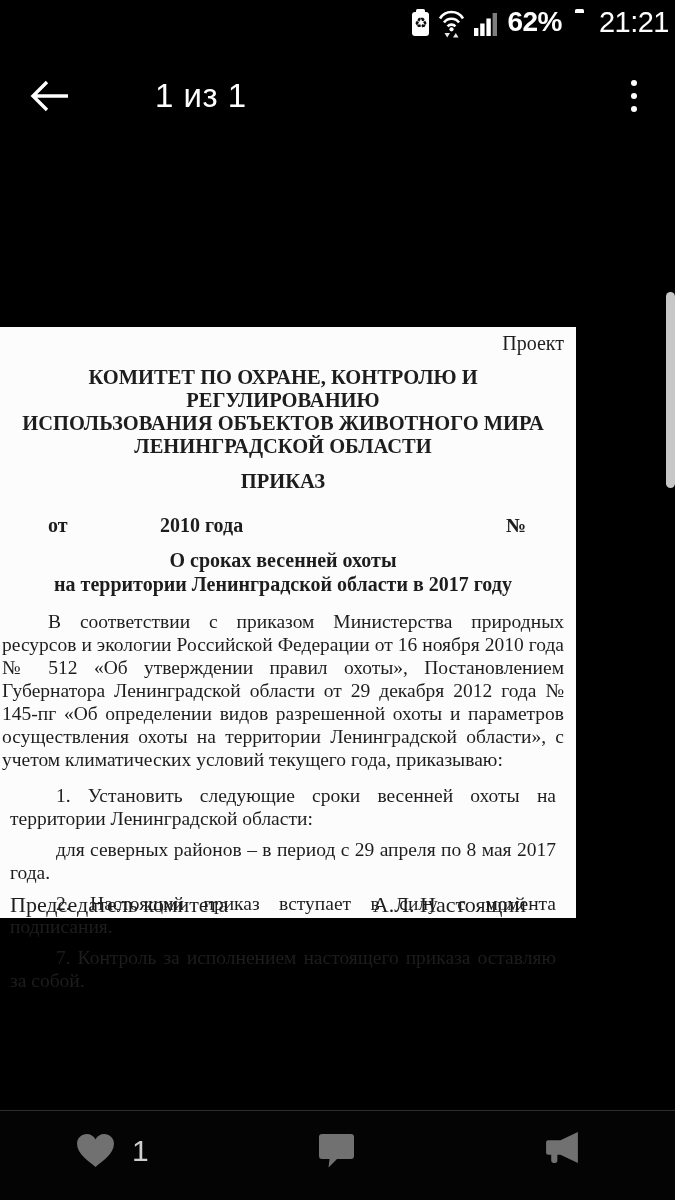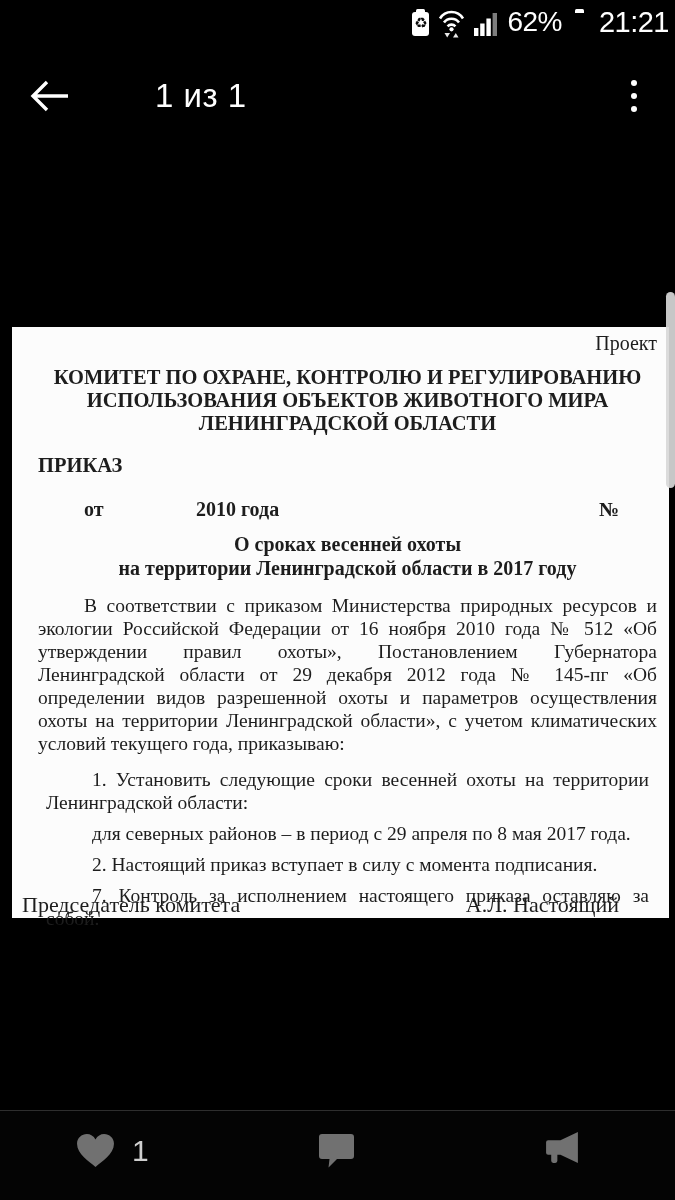--- a/index.html
+++ b/index.html
@@ -19,21 +19,21 @@
   }
   .psave-icon{
     position:relative;width:17px;height:24px;background:#fff;border-radius:3px;
     display:flex;align-items:center;justify-content:center;margin-top:3px;
   }
   .psave-icon::before{
     content:"";position:absolute;top:-3px;left:4px;width:9px;height:4px;
     background:#fff;border-radius:1.5px 1.5px 0 0;
   }
   .psave-glyph{color:#0a0a0a;font-size:15px;line-height:1;font-family:"DejaVu Sans",sans-serif;}
-  .pct{font-size:28px;font-weight:400;letter-spacing:-0.5px;}
+  .pct{font-size:28px;font-weight:700;letter-spacing:-0.5px;}
   .batt-icon{position:relative;width:17px;height:24px;margin-top:3px;}
   .batt-icon::before{
     content:"";position:absolute;top:-3px;left:4px;width:9px;height:4px;
     background:#fff;border-radius:1.5px 1.5px 0 0;
   }
   .batt-body{width:17px;height:24px;border-radius:2.5px;background:#4f4f4f;overflow:hidden;position:relative;}
   .batt-fill{position:absolute;bottom:0;left:0;right:0;height:66%;background:#fff;}
   .clock{font-size:29px;font-weight:400;letter-spacing:-0.5px;margin-left:2px;}
 
   
@@ -47,29 +47,29 @@
   .menu-btn i{width:6px;height:6px;border-radius:50%;background:#fff;}
 
   
   .scrollbar-thumb{
     position:absolute;right:0;top:292px;width:9px;height:196px;
     background:#d8d8d8;border-radius:5px;opacity:.92;z-index:5;
   }
 
   
   .page{
-    position:absolute;top:327px;left:12px;width:657px;height:591px;
+    position:absolute;top:327px;left:0;width:576px;height:591px;
     background:#fcfcfc;color:#1d1d1d;
     font-family:"Liberation Serif",serif;
-    box-sizing:border-box;padding:4px 12px 0 26px;
+    box-sizing:border-box;padding:4px 12px 0 2px;
     font-size:19.5px;line-height:23px;
   }
   .draft{text-align:right;font-size:20px;line-height:24px;}
   .org-title{margin-top:11px;text-align:center;font-weight:bold;font-size:20.5px;line-height:23px;}
-  .doc-type{margin-top:19px;text-align:left;font-weight:bold;font-size:20.5px;}
+  .doc-type{margin-top:12px;text-align:center;font-weight:bold;font-size:20.5px;}
   .date-line{position:relative;margin-top:21px;height:23px;font-weight:bold;font-size:20px;}
   .date-line .from{position:absolute;left:46px;}
   .date-line .year{position:absolute;left:158px;}
   .date-line .num{position:absolute;right:38px;}
   .subject{margin-top:11px;text-align:center;font-weight:bold;font-size:20px;line-height:24px;}
   .body-par{margin:14px 0 0 0;text-align:justify;text-indent:46px;}
   .items{margin-top:13px;}
   .items p{margin:8px;text-align:justify;text-indent:46px;}
   .signature{
     position:absolute;bottom:2px;left:10px;right:50px;

